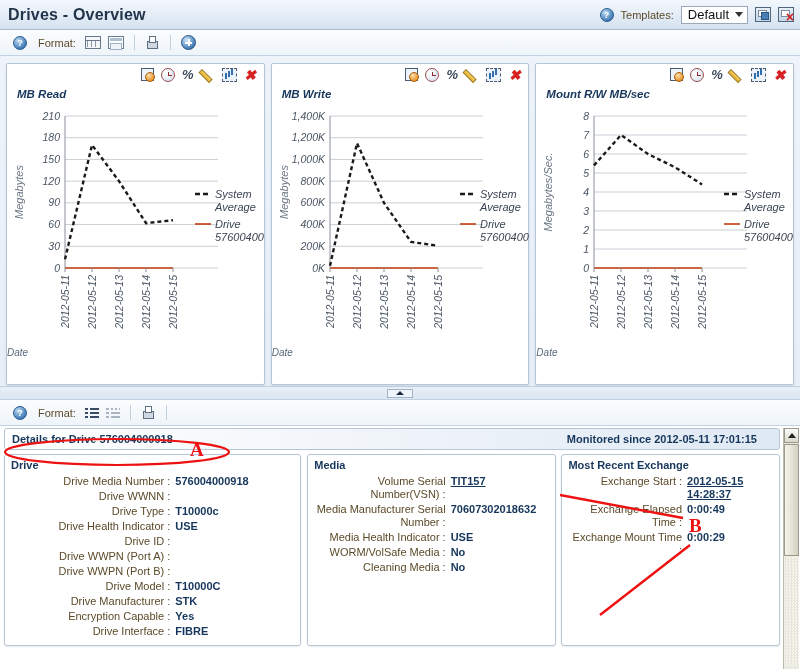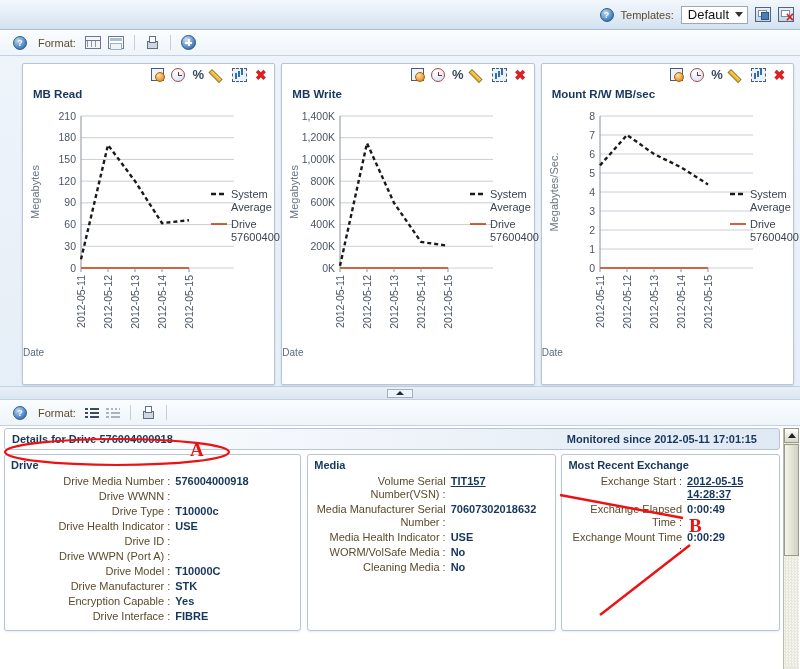--- a/index.html
+++ b/index.html
@@ -97,22 +97,22 @@
   .ic-tsave::before{content:"";position:absolute;left:2px;top:2px;width:7px;height:5px;background:#fff;border:1px solid #7a8da3;}
   .ic-tsave::after{content:"";position:absolute;right:1px;bottom:1px;width:6px;height:6px;background:#4a7fb5;border:1px solid #2c5581;}
   .ic-tdel{width:16px;height:15px;border:1px solid #51657c;background:linear-gradient(#e8f0f8,#c3d6e8);}
   .ic-tdel::before{content:"";position:absolute;left:2px;top:2px;width:7px;height:5px;background:#fff;border:1px solid #7a8da3;}
   .ic-tdel::after{content:"\00d7";position:absolute;right:-1px;bottom:-4px;color:#d21f1f;font-size:14px;font-weight:bold;}
 
   
   .charts-area{
     position:relative; height:330px;
     background: linear-gradient(to bottom,#eef4fa 0%, #e6eef7 100%);
-    padding: 7px 6px 0 22px;
-    display:flex; gap:6px;
+    padding: 7px 6px 0 6px;
+    display:flex; gap:6px;font-style:italic;
   }
   .chart-panel{
     flex:1 1 0; background:#ffffff;
     border:1px solid #b7c6d7; border-radius:2px;
     position:relative; height:322px;
     box-shadow: 0 1px 2px rgba(80,100,125,.18);
   }
   .chart-tools{
     position:absolute; right:6px; top:4px;
     display:flex; align-items:center; gap:6px;
@@ -212,20 +212,21 @@
   .ann-letter{ position:absolute; color:#ee1111; font-weight:bold; font-size:19px;
     font-family:"Liberation Serif", serif; }
   svg.ann-svg{ position:absolute; left:0; top:0; width:800px; height:669px; pointer-events:none; }
 </style>
 </head>
 <body>
 
 <div id="app">
 
   <div class="titlebar">
+    <h1>Drives - Overview</h1>
     <div class="right">
       <span class="help-ico"></span>
       <span class="tmpl-label">Templates:</span>
       <div class="tmpl-select">
         <span>Default</span>
         <span class="caret-d"></span>
       </div>
       <span class="ico ic-tsave"></span>
       <span class="ico ic-tdel"></span>
     </div>
@@ -448,20 +449,24 @@
               </tr>
               <tr>
                 <td class="k">Drive ID :</td>
                 <td class="v"></td>
               </tr>
               <tr>
                 <td class="k">Drive WWPN (Port A) :</td>
                 <td class="v"></td>
               </tr>
               <tr>
+                <td class="k">Drive WWPN (Port B) :</td>
+                <td class="v"></td>
+              </tr>
+              <tr>
                 <td class="k">Drive Model :</td>
                 <td class="v">T10000C</td>
               </tr>
               <tr>
                 <td class="k">Drive Manufacturer :</td>
                 <td class="v">STK</td>
               </tr>
               <tr>
                 <td class="k">Encryption Capable :</td>
                 <td class="v">Yes</td>

